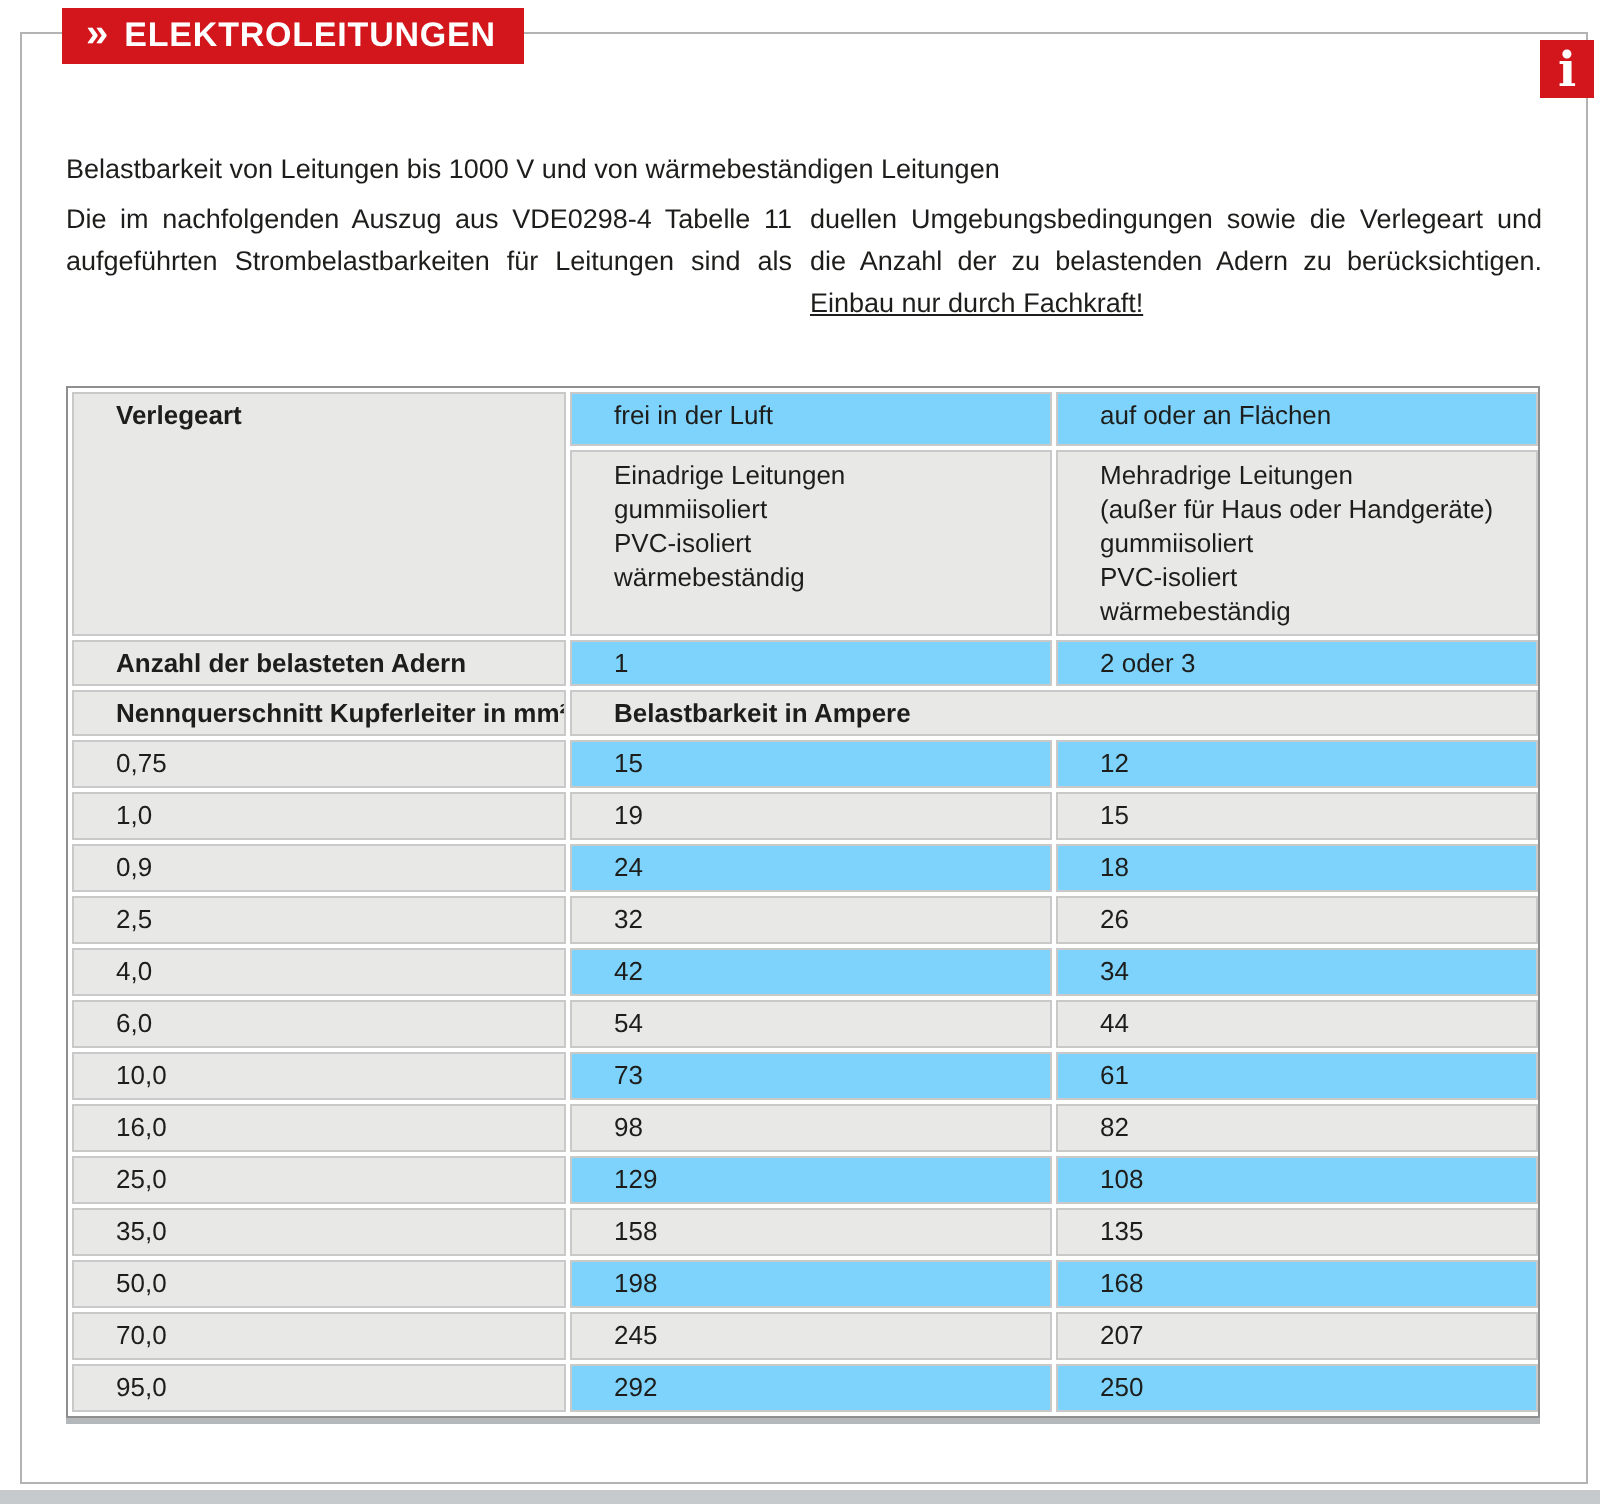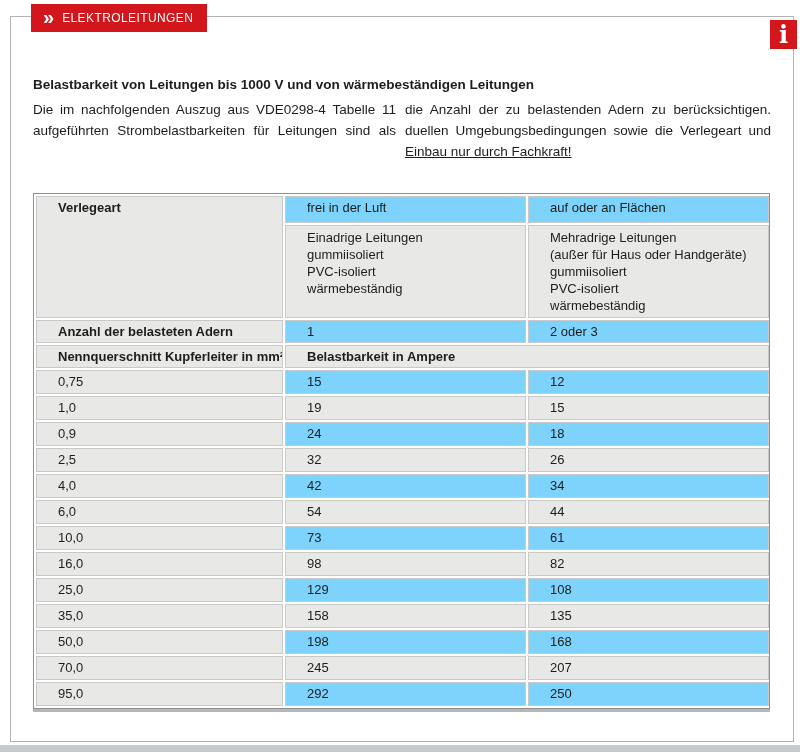--- a/index.html
+++ b/index.html
@@ -17,32 +17,32 @@
     position:absolute; left:0; top:745px; width:800px; height:7px;
     background:#c7cacc;
   }
   
   .banner {
     position:absolute; left:31px; top:4px; height:28px; z-index:5;
     background:#d2161c; color:#ffffff;
     display:inline-flex; align-items:center; gap:8px; padding:0 14px 0 12px;
   }
   .banner .chev { font-size:20px; font-weight:bold; line-height:1; margin-top:-2px; }
-  .banner .ttl  { font-size:12px; font-weight:normal; letter-spacing:0.4px; white-space:nowrap; }
+  .banner .ttl  { font-size:17px; font-weight:bold; letter-spacing:0.4px; white-space:nowrap; }
   
   .info-box {
     position:absolute; top:20px; right:3px; width:27px; height:29px; z-index:5;
     background:#d2161c; color:#ffffff; text-align:center;
     font-family:"DejaVu Serif", serif; font-weight:bold; font-style:normal;
     font-size:24px; line-height:29px;
   }
   
   .intro-heading {
     position:absolute; left:33px; top:77px; width:740px;
-    font-size:13.5px; font-weight:bold;
+    font-size:13.5px; font-weight:normal;
   }
   .intro-col { position:absolute; top:99px; font-size:13.5px; line-height:21px; }
   .intro-col.left  { left:33px;  width:363px; }
   .intro-col.right { left:405px; width:366px; }
   .intro-line { text-align:justify; text-align-last:justify; }
   .intro-line.last-left { text-align-last:left;text-decoration:underline; }
   
   .tbl-wrap {
     position:absolute; left:33px; top:193px; width:737px;
     border:1px solid #8f8f8f; background:#ffffff;
@@ -75,22 +75,22 @@
 
 <div class="info-box">i</div>
 
 <div class="intro-heading">Belastbarkeit von Leitungen bis 1000 V und von wärmebeständigen Leitungen</div>
 
 <div class="intro-col left">
     <div class="intro-line">Die im nachfolgenden Auszug aus VDE0298-4 Tabelle 11</div>
     <div class="intro-line">aufgeführten Strombelastbarkeiten für Leitungen sind als</div>
   </div>
 <div class="intro-col right">
+    <div class="intro-line">duellen Umgebungsbedingungen sowie die Verlegeart und</div>
     <div class="intro-line">die Anzahl der zu belastenden Adern zu berücksichtigen.</div>
-    <div class="intro-line">duellen Umgebungsbedingungen sowie die Verlegeart und</div>
     <div class="intro-line last-left">Einbau nur durch Fachkraft!</div>
   </div>
 
 <div class="tbl-wrap">
   <table>
     <colgroup>
       <col style="width:247px">
         <col style="width:241px">
         <col style="width:241px">
     </colgroup>

